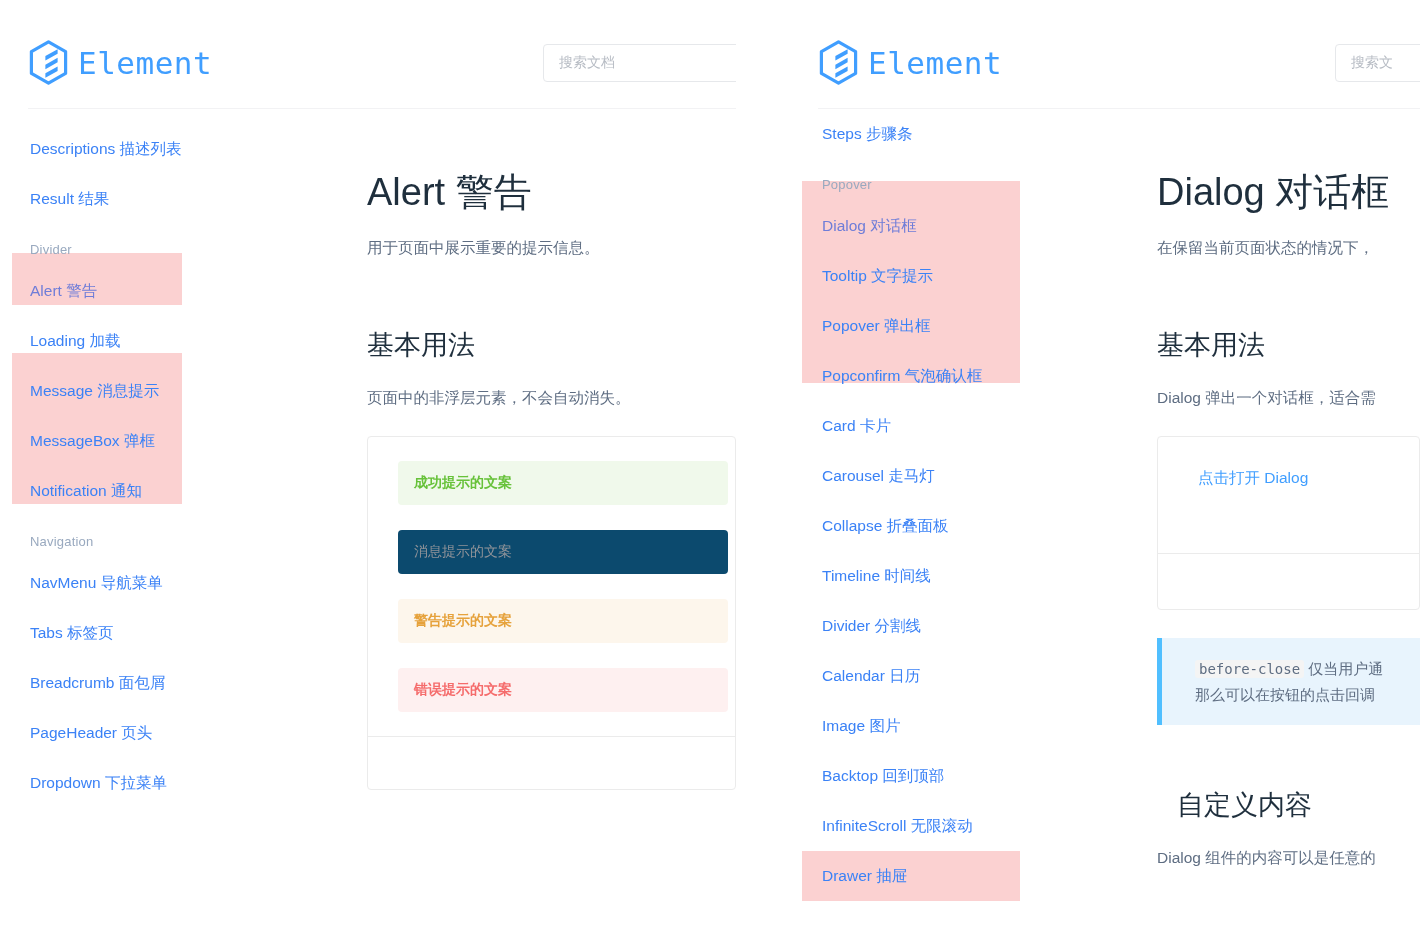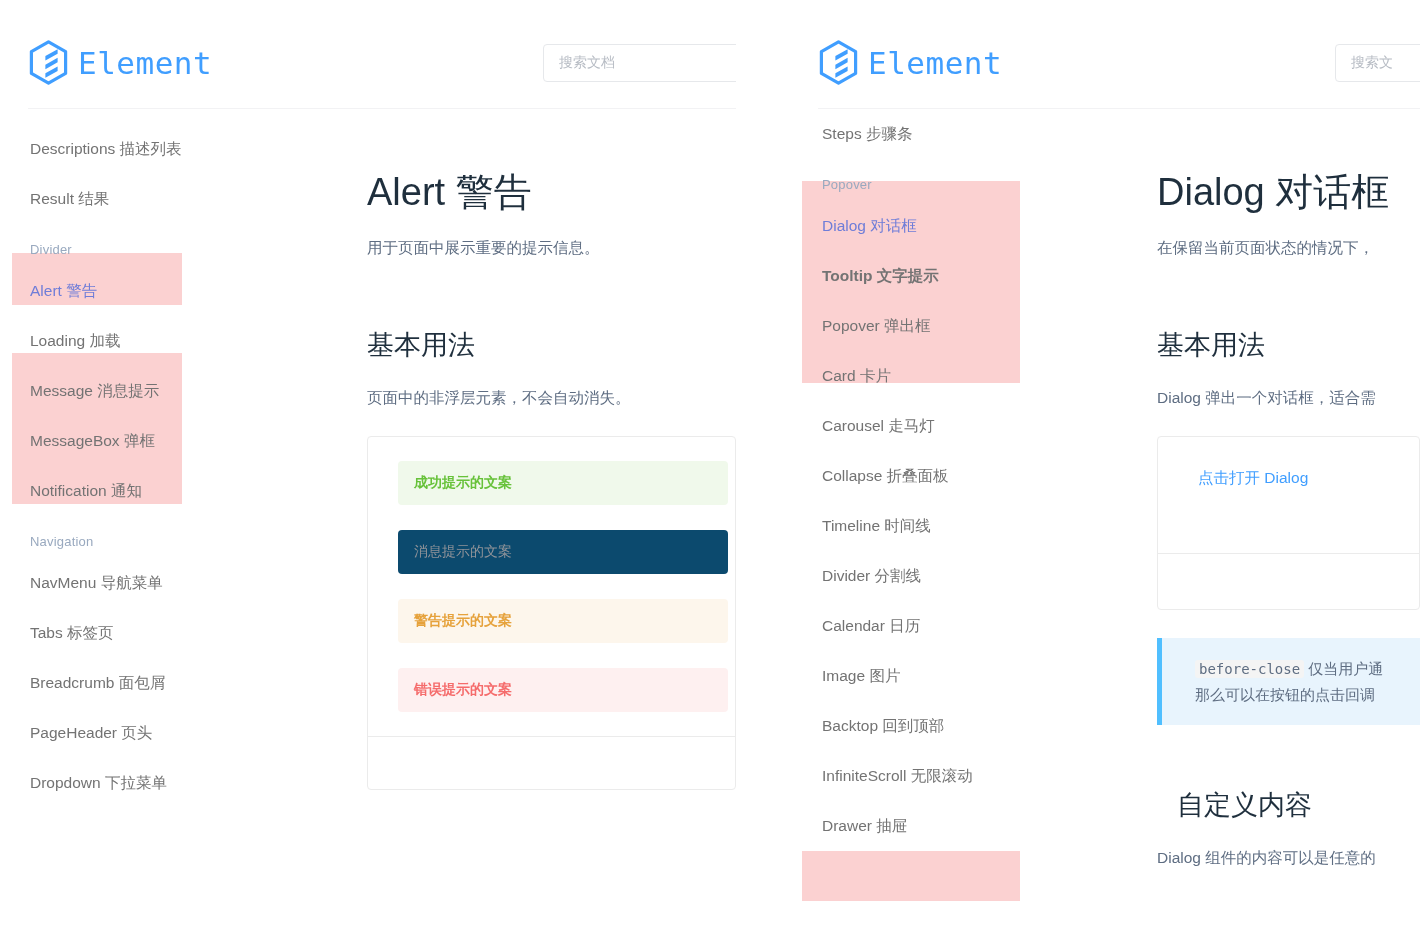--- a/index.html
+++ b/index.html
@@ -70,21 +70,21 @@
     line-height: 1;
     letter-spacing: .2px;
   }
   .panel-right .nav-group-title { padding-left: 820px; }
 
   .nav-item {
     height: 50px;
     display: flex;
     align-items: center;
     font-size: 15.5px;
-    color: #737373;
+    color: #3b82f6;
     padding-left: 30px;
     line-height: 1;
     position: relative;
     white-space: nowrap;
   }
   .nav-item.active { color: #6f7dd8; }
 
   
   .hl {
     position: absolute;
@@ -294,22 +294,23 @@
       <div class="header-rule"></div>
     </div>
 
     <div class="sidebar">
       <div class="nav-list" id="right-nav" style="padding-top:0;">
         <div class="hl" style="left:2px; top:72px; width:218px; height:202px;"></div>
         <div class="hl" style="left:2px; top:742px; width:218px; height:50px;"></div>
       <div class="nav-item" style="padding-left: 22px;">Steps 步骤条</div>
           <div class="nav-group-title" style="padding-left: 22px;">Popover</div>
           <div class="nav-item active" style="padding-left: 22px;">Dialog 对话框</div>
-          <div class="nav-item" style="padding-left: 22px; font-weight: bold;">Tooltip 文字提示</div>
+          <div class="nav-item" style="padding-left: 22px;">Tooltip 文字提示</div>
           <div class="nav-item" style="padding-left: 22px;">Popover 弹出框</div>
+          <div class="nav-item" style="padding-left: 22px;">Popconfirm 气泡确认框</div>
           <div class="nav-item" style="padding-left: 22px;">Card 卡片</div>
           <div class="nav-item" style="padding-left: 22px;">Carousel 走马灯</div>
           <div class="nav-item" style="padding-left: 22px;">Collapse 折叠面板</div>
           <div class="nav-item" style="padding-left: 22px;">Timeline 时间线</div>
           <div class="nav-item" style="padding-left: 22px;">Divider 分割线</div>
           <div class="nav-item" style="padding-left: 22px;">Calendar 日历</div>
           <div class="nav-item" style="padding-left: 22px;">Image 图片</div>
           <div class="nav-item" style="padding-left: 22px;">Backtop 回到顶部</div>
           <div class="nav-item" style="padding-left: 22px;">InfiniteScroll 无限滚动</div>
           <div class="nav-item" style="padding-left: 22px;">Drawer 抽屉</div>

